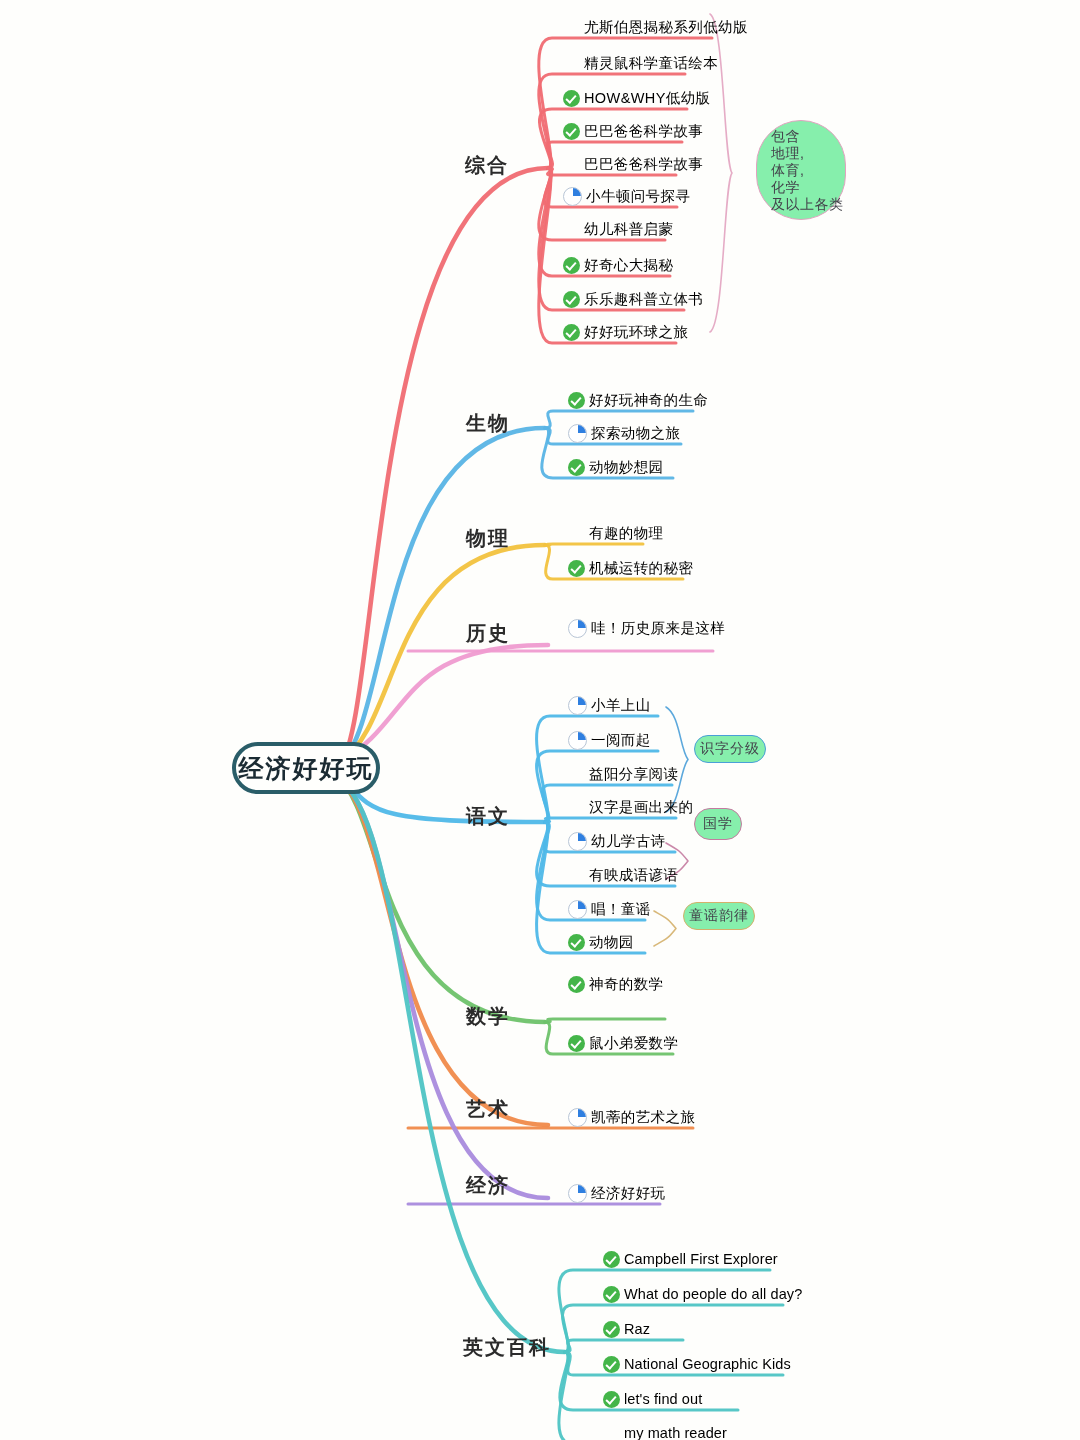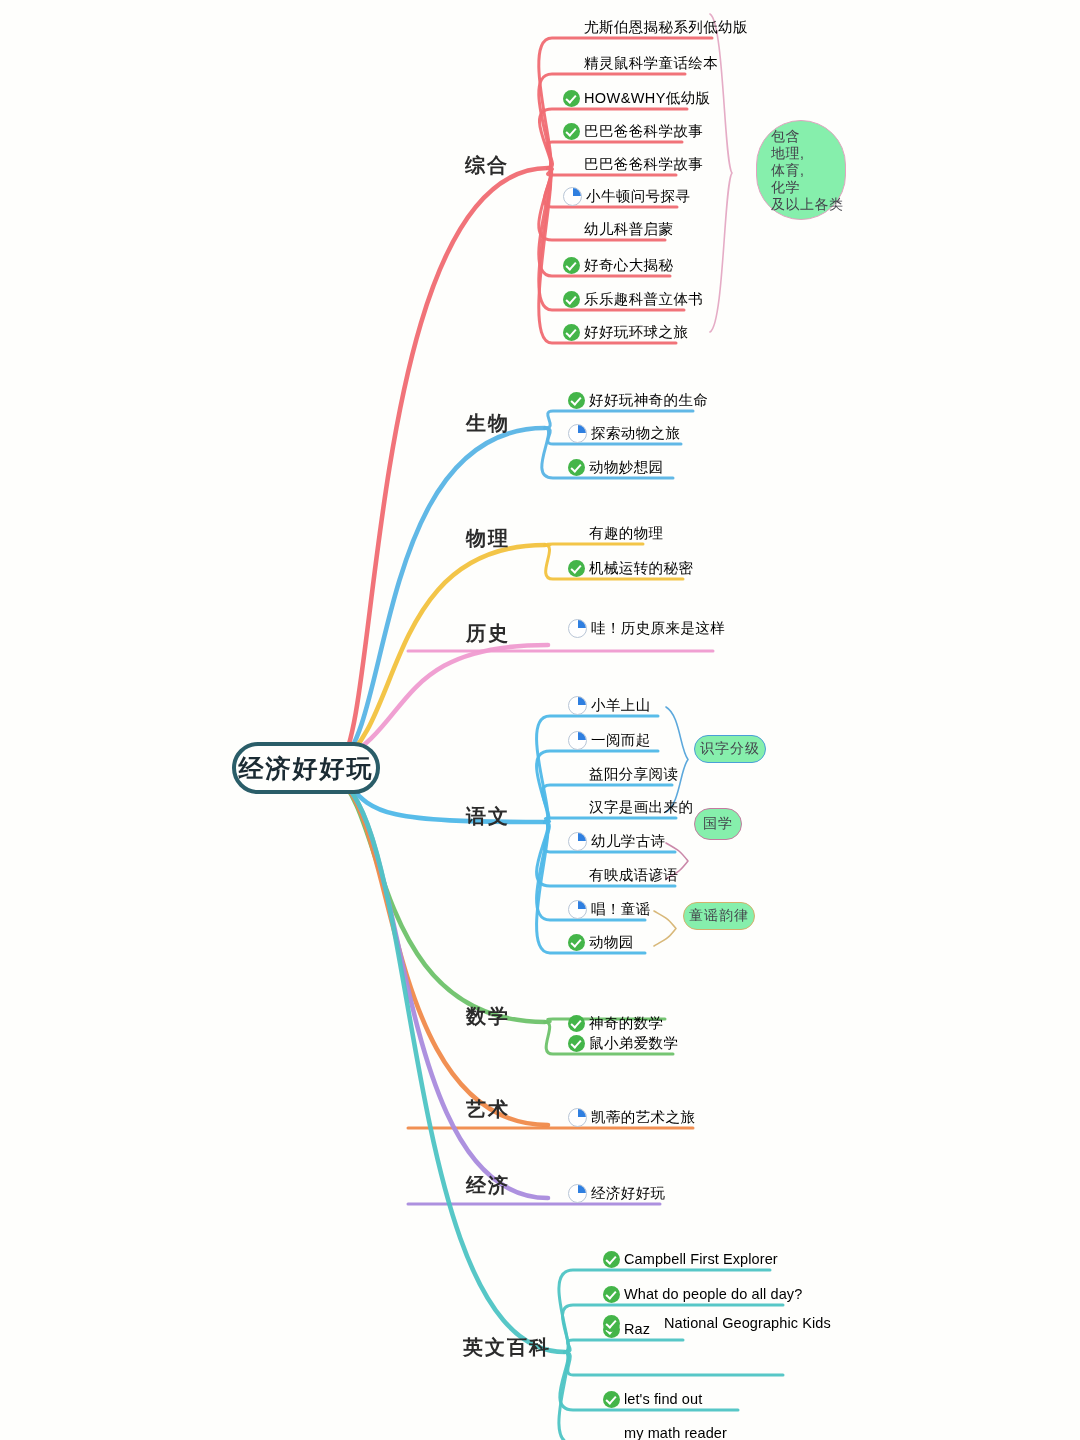--- a/index.html
+++ b/index.html
@@ -284,21 +284,21 @@
       <div class="tag" style="left: 694px; top: 735px; width: 72px; height: 28px; border: 1.6px solid rgb(74, 159, 216);">
         <span>识字分级</span>
       </div>
       <div class="tag" style="left: 694px; top: 808px; width: 48px; height: 32px; border: 1.6px solid rgb(196, 123, 160);">
         <span>国学</span>
       </div>
       <div class="tag" style="left: 683px; top: 902px; width: 72px; height: 28px; border: 1.6px solid rgb(212, 176, 106);">
         <span>童谣韵律</span>
       </div>
       <div class="branch-label" style="left: 466px; top: 1003px;">数学</div>
-      <div class="leaf" style="left: 568px; top: 1012px; font-family: Liberation Serif, serif;">
+      <div class="leaf" style="left: 568px; top: 973px; font-family: Liberation Serif, serif;">
         <span class="ico check"></span>
         <span class="leaf-text">神奇的数学</span>
       </div>
       <div class="leaf" style="left: 568px; top: 1032px;">
         <span class="ico check"></span>
         <span class="leaf-text">鼠小弟爱数学</span>
       </div>
       <div class="branch-label" style="left: 466px; top: 1096px;">艺术</div>
       <div class="leaf" style="left: 568px; top: 1106px;">
         <span class="ico pie"></span>
@@ -315,21 +315,21 @@
         <span class="leaf-text en">Campbell First Explorer</span>
       </div>
       <div class="leaf" style="left: 603px; top: 1283px;">
         <span class="ico check"></span>
         <span class="leaf-text en">What do people do all day?</span>
       </div>
       <div class="leaf" style="left: 603px; top: 1318px;">
         <span class="ico check"></span>
         <span class="leaf-text en">Raz</span>
       </div>
-      <div class="leaf" style="left: 603px; top: 1312px; gap: 40px;">
+      <div class="leaf" style="left: 603px; top: 1353px;">
         <span class="ico check"></span>
         <span class="leaf-text en">National Geographic Kids</span>
       </div>
       <div class="leaf" style="left: 603px; top: 1388px;">
         <span class="ico check"></span>
         <span class="leaf-text en">let's find out</span>
       </div>
       <div class="leaf" style="left: 603px; top: 1422px;">
         <span class="ico none"></span>
         <span class="leaf-text en">my math reader</span>

